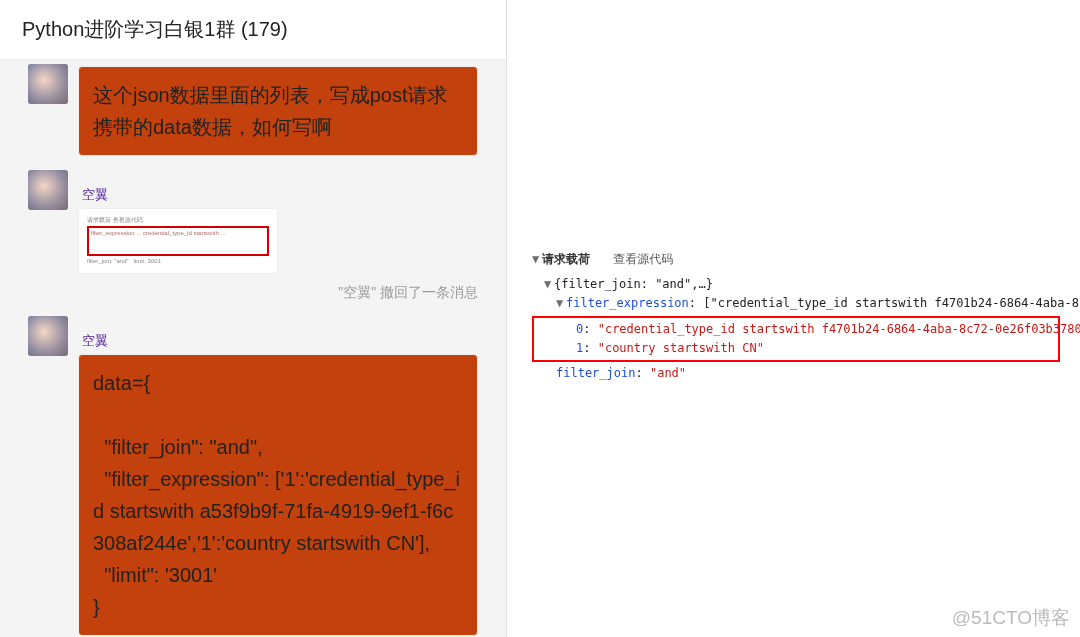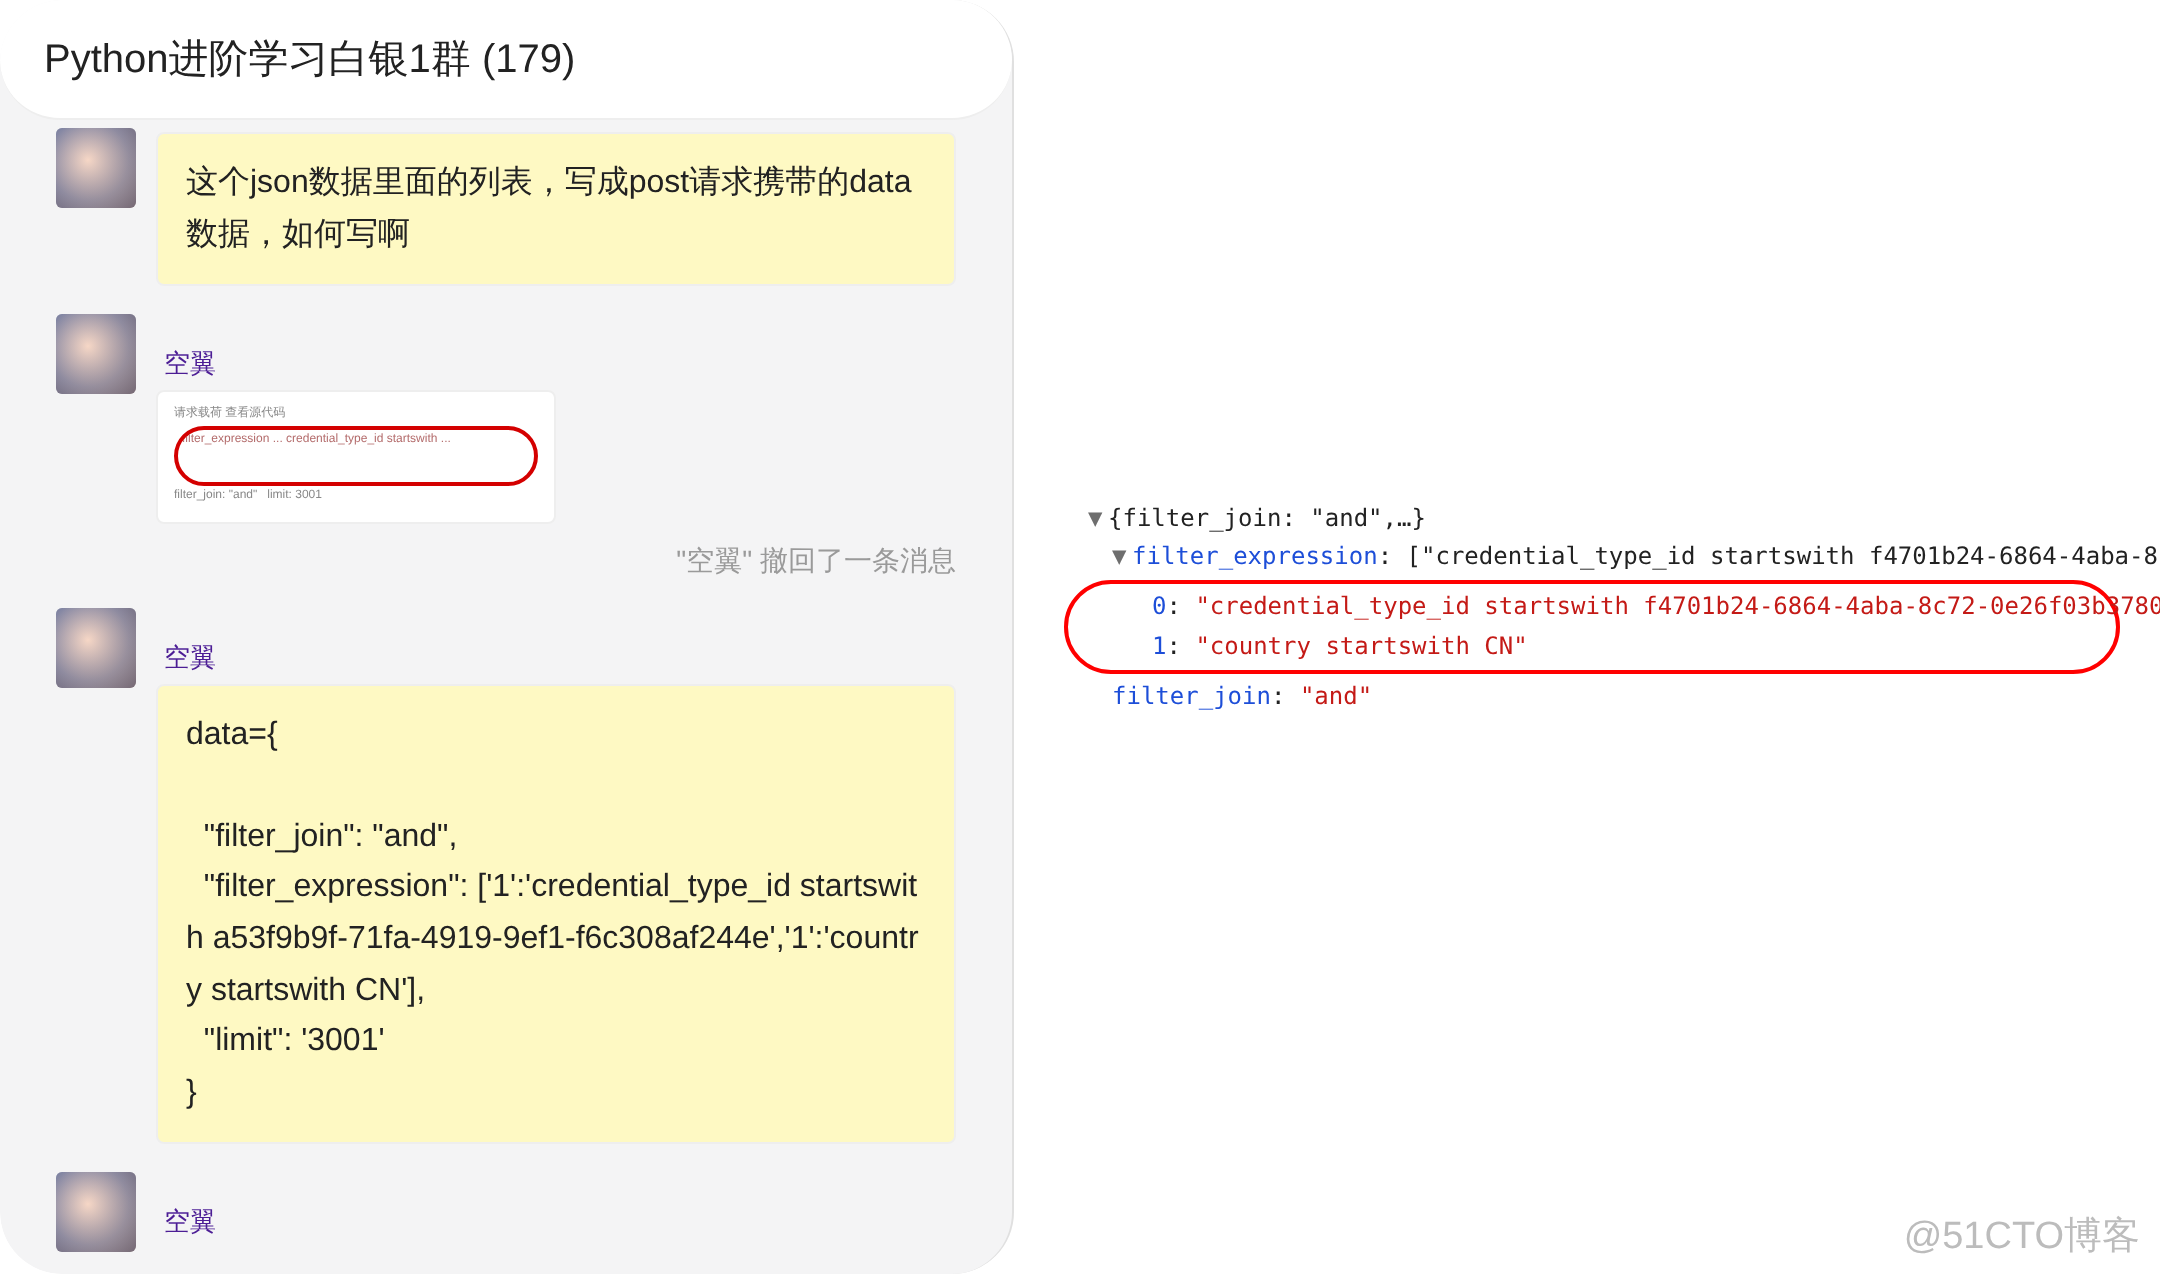--- a/index.html
+++ b/index.html
@@ -1,15 +1,15 @@
 <!DOCTYPE html>
 <html><head>
   <meta charset="utf-8">
   <style>
-    * { box-sizing: border-box; margin: 0; padding: 0; border-radius: 31px; }
+    * { box-sizing: border-box; margin: 0; padding: 0; }
     body {
       font-family: "Microsoft YaHei", "PingFang SC", sans-serif;
       font-size: 14px;
       color: #333;
       background: #fff;
       width: 1080px;
       height: 637px;
       overflow: hidden;
       display: flex;
     }
@@ -62,28 +62,28 @@
       inset:0;
       background: radial-gradient(circle at 40% 40%, rgba(255,220,200,0.9) 0%, rgba(120,110,140,0.5) 60%, rgba(60,50,80,0.6) 100%);
     }
     .msg-col { flex: 1; min-width:0; }
     .sender-name {
       font-size: 13px;
       color: #4c1d95;
       margin: 16px 0 4px 4px;
     }
     .bubble {
-      background: #fef9c3;
+      background: #c2410c;
       border: 1px solid #eee;
       border-radius: 4px;
       padding: 12px 14px;
       max-width: 400px;
       display: inline-block;
       word-break: break-all;
-      font-size: 16px;
+      font-size: 20px;
       line-height: 1.6;
       color: #222;
     }
     .bubble.no-sender { margin-top: 2px; }
     .thumb-bubble {
       background:#fff;
       border:1px solid #eee;
       border-radius:4px;
       padding:8px;
       width:200px;
@@ -194,20 +194,24 @@
       <div class="msg-col">
         <div class="sender-name">空翼</div>
       </div>
     </div>
 
   </div>
 </div>
 
 <div class="right-panel">
   <div class="devtools">
+    <div class="dt-tabs">
+      <span class="arrow">▼</span><span class="dt-tab">请求载荷</span>
+      <span class="dt-tab secondary">查看源代码</span>
+    </div>
 
     <div class="dt-line indent1">
       <span class="arrow">▼</span><span class="plain">{filter_join: "and",…}</span>
     </div>
 
     <div class="dt-line indent2">
       <span class="arrow">▼</span><span class="key">filter_expression</span><span class="plain">: </span><span class="plain">["credential_type_id startswith f4701b24-6864-4aba-8c72-0e26f03b3780",</span>
     </div>
 
     <div class="redbox">

